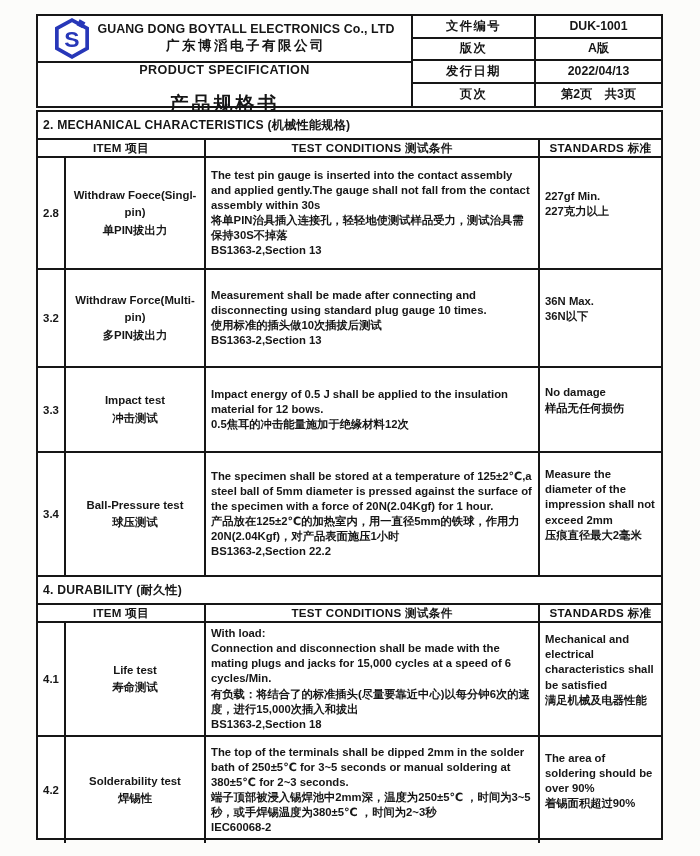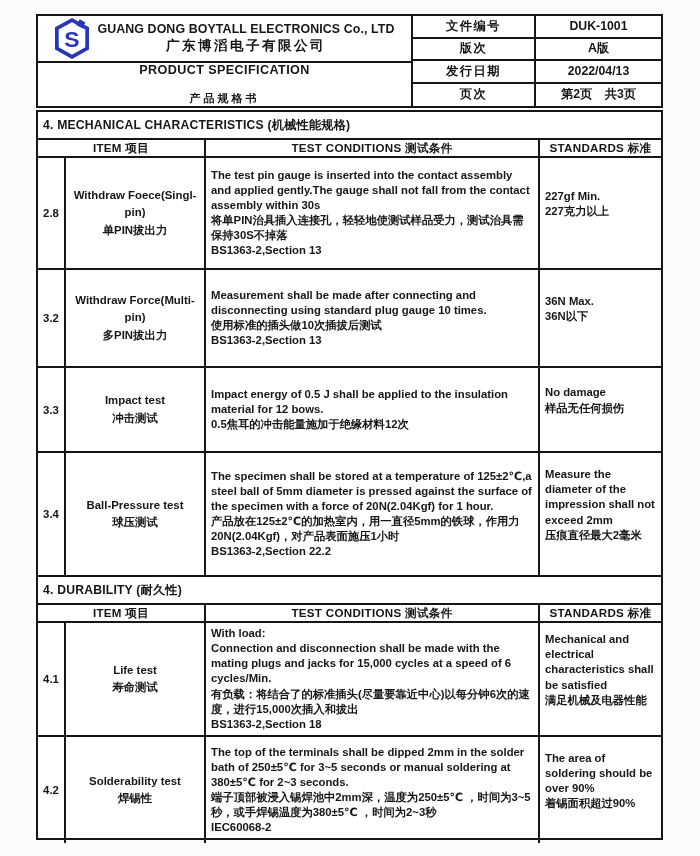--- a/index.html
+++ b/index.html
@@ -9,21 +9,21 @@
   
   .header-box { position:absolute; left:36px; top:14px; width:627px; height:94px; border:2.5px solid #161616; display:flex; background:#fff; }
   .hb-left { width:375px; display:flex; flex-direction:column; border-right:2.5px solid #161616; }
   .hb-company { flex:1.02; border-bottom:2.5px solid #161616; display:flex; align-items:center; justify-content:center; gap:7px; padding:2px 4px; }
   .logo { width:36px; height:41px; flex:0 0 auto; }
   .company-names { text-align:center; }
   .company-en { font-size:12.4px; letter-spacing:0.1px; }
   .company-cn { font-size:13.5px; margin-top:1px; letter-spacing:2.5px; }
   .hb-spec { flex:1; display:flex; flex-direction:column; align-items:center; justify-content:flex-end; }
   .spec-en { font-size:12.6px; letter-spacing:0.4px; }
-  .spec-cn { font-size:11px; margin-top:14px; letter-spacing:3px; }
+  .spec-cn { font-size:19px; margin-top:14px; letter-spacing:3px; }
   .hb-right { flex:1; display:grid; grid-template-columns:123px 1fr; grid-auto-rows:1fr; }
   .hb-label { border-right:2.5px solid #161616; border-bottom:2.5px solid #161616; display:flex; align-items:center; justify-content:center; font-size:12.3px; letter-spacing:1.5px;text-align:center; }
   .hb-value { border-bottom:2.5px solid #161616; display:flex; align-items:center; justify-content:center; font-size:12.3px; }
   .hb-right > div:nth-last-child(-n+2) { border-bottom:none; }
 
   
   .main-box { position:absolute; left:36px; top:110px; width:627px; height:730px; border:2.5px solid #161616; background:#fff; }
   .section-title { font-size:12.2px; padding:5px 4px 4px 5px; border-bottom:2.5px solid #161616; letter-spacing:0.2px; }
   .section-title.bt { border-top:2.5px solid #161616; }
 
@@ -66,21 +66,21 @@
       <div class="hb-value">A版</div>
       <div class="hb-label">发行日期</div>
       <div class="hb-value">2022/04/13</div>
       <div class="hb-label">页次</div>
       <div class="hb-value">第2页　共3页</div>
     </div>
   </div>
 
   <div class="main-box">
 
-    <div class="section-title">4. MECHANICAL CHARACTERISTICS  (机械性能规格)</div>
+    <div class="section-title">2. MECHANICAL CHARACTERISTICS  (机械性能规格)</div>
     <table class="spec">
       <colgroup>
           <col style="width:27px">
           <col style="width:140px">
           <col style="width:334px">
           <col>
         </colgroup>
       <tbody>
           <tr>
         <th colspan="2">ITEM 项目</th>

